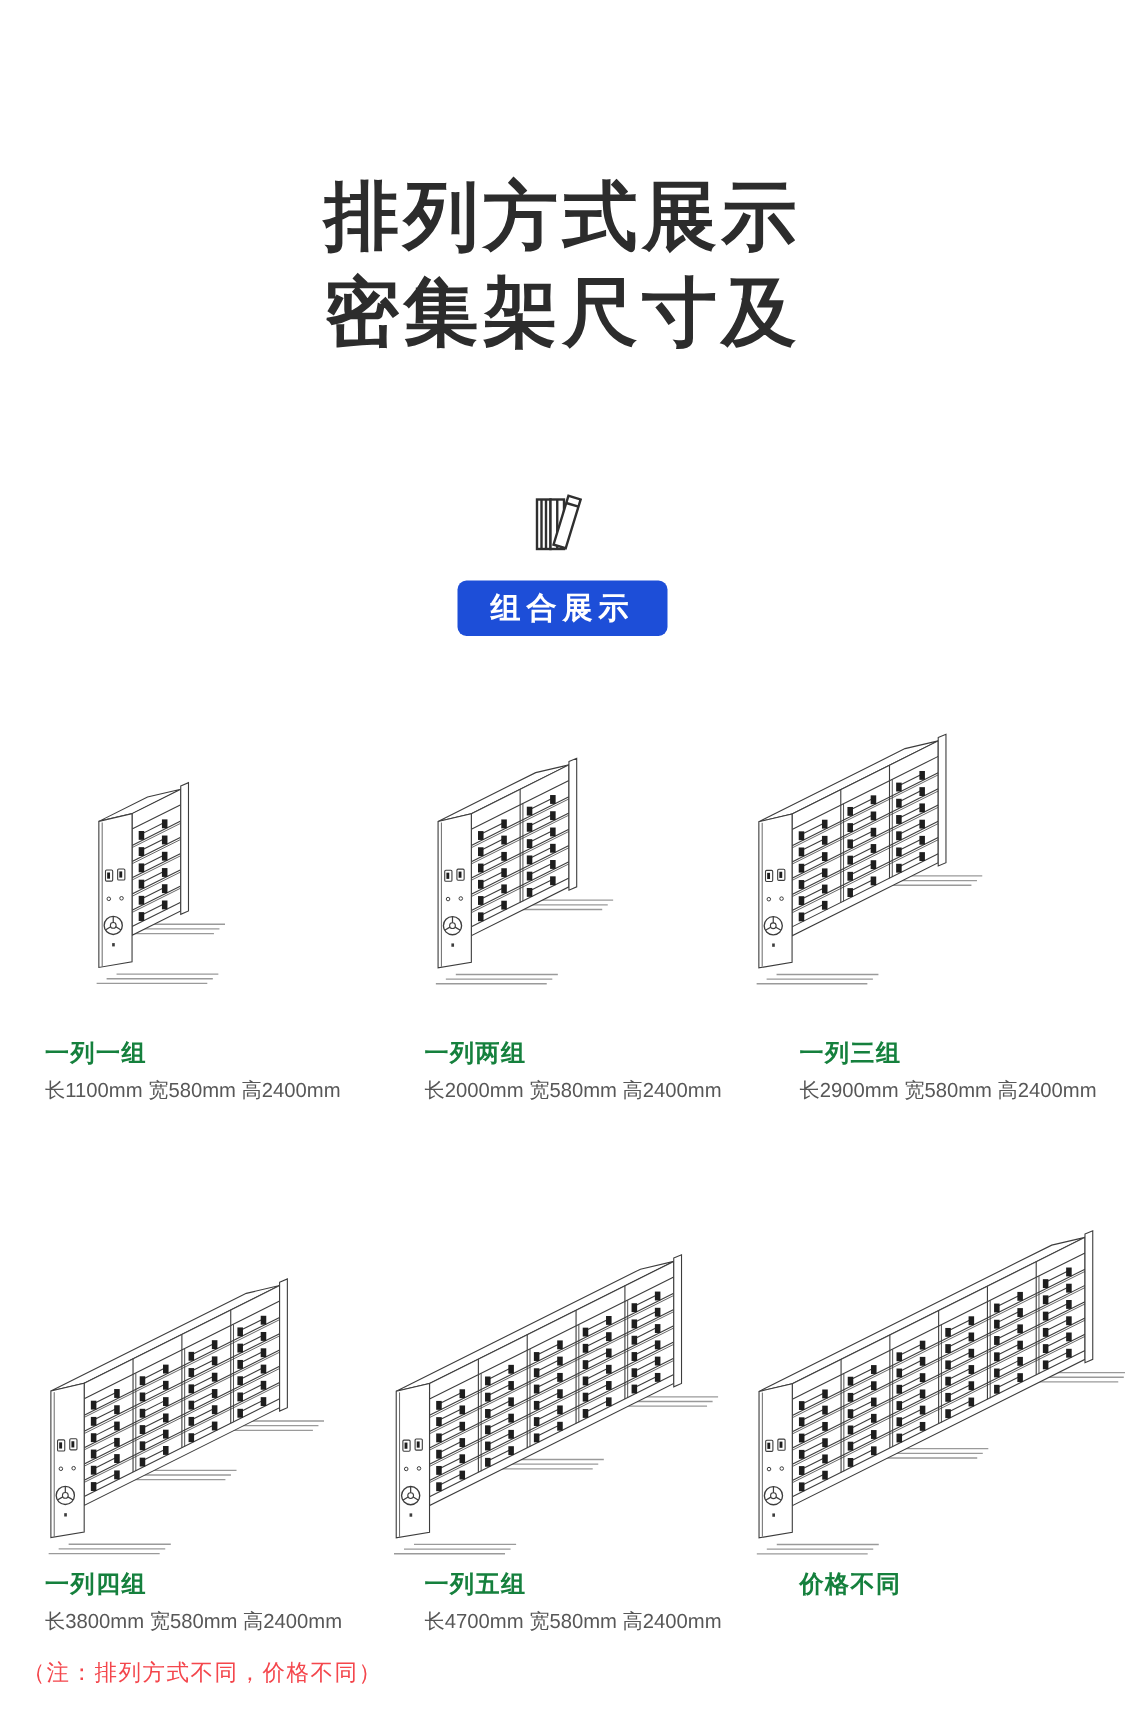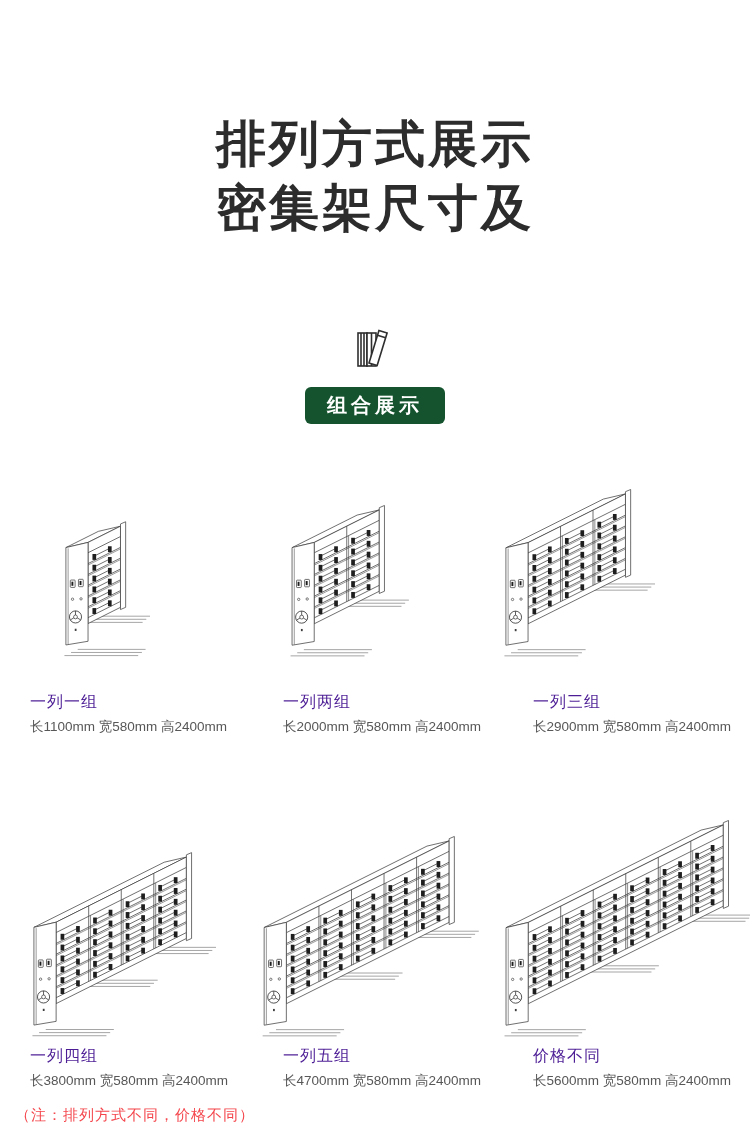--- a/index.html
+++ b/index.html
@@ -24,21 +24,21 @@
     color:#fff;font-size:20px;font-weight:700;letter-spacing:4px;
   }
   .cell{position:absolute;width:250px;}
   .r1{top:446px;height:300px;}
   .r2{top:780px;height:330px;}
   .c0{left:0;} .c1{left:250px;} .c2{left:500px;}
   .unit{position:absolute;}
   .r1 .unit{bottom:86px;}
   .r2 .unit{bottom:70px;}
   .unit svg{display:block;}
-  .pname{position:absolute;left:30px;font-size:16px;font-weight:400;color:#4c1d95;letter-spacing:1px;}
+  .pname{position:absolute;left:30px;font-size:16px;font-weight:700;color:#15803d;letter-spacing:1px;}
   .pdims{position:absolute;left:30px;font-size:13.5px;color:#575757;}
   .r1 .pname{top:246px;} .r1 .pdims{top:272px;text-align:center;}
   .r2 .pname{top:266px;} .r2 .pdims{top:292px;}
   .footnote{
     position:absolute;top:1106px;left:15px;
     font-size:15px;letter-spacing:1px;
   }
 </style>
 </head>
 <body>
@@ -60,21 +60,21 @@
         <rect x="17" y="7" width="9" height="33"></rect>
         <line x1="21.5" y1="7" x2="21.5" y2="40"></line>
         <g transform="rotate(17 30 8)">
           <rect x="28" y="5" width="8.5" height="34"></rect>
           <line x1="28" y1="10" x2="36.5" y2="10"></line>
         </g>
       </g>
     </svg>
   </div>
 
-  <div class="badge" style="background: #14532d;">组合展示</div>
+  <div class="badge" style="background: #1d4ed8;">组合展示</div>
 
   <div class="cell r1 c0">
     <div class="unit" style="left:60px">
         <svg xmlns="http://www.w3.org/2000/svg" viewBox="0 27 122 189" width="90" height="140">
           <line x1="44.0" y1="157.0" x2="122.0" y2="157.0" stroke="#9a9a9a" stroke-width="1.2"></line>
           <line x1="35.0" y1="161.2" x2="117.0" y2="161.2" stroke="#9a9a9a" stroke-width="1.2"></line>
           <line x1="26.0" y1="165.4" x2="112.0" y2="165.4" stroke="#9a9a9a" stroke-width="1.2"></line>
           <line x1="24.0" y1="202.0" x2="116.0" y2="202.0" stroke="#9a9a9a" stroke-width="1.2"></line>
           <line x1="15.0" y1="206.2" x2="111.0" y2="206.2" stroke="#9a9a9a" stroke-width="1.2"></line>
           <line x1="6.0" y1="210.4" x2="106.0" y2="210.4" stroke="#9a9a9a" stroke-width="1.2"></line>
@@ -751,18 +751,17 @@
           <circle cx="28.5" cy="133.5" r="1.6" fill="none" stroke="#3d3d3d" stroke-width="0.9"></circle>
           <circle cx="21" cy="158" r="8.2" fill="#fff" stroke="#3d3d3d" stroke-width="1.2"></circle>
           <circle cx="21" cy="158" r="2.6" fill="none" stroke="#3d3d3d" stroke-width="1"></circle>
           <line x1="21.0" y1="155.4" x2="21.0" y2="149.8" stroke="#3d3d3d" stroke-width="1.1"></line>
           <line x1="18.7" y1="159.3" x2="13.9" y2="162.1" stroke="#3d3d3d" stroke-width="1.1"></line>
           <line x1="23.3" y1="159.3" x2="28.1" y2="162.1" stroke="#3d3d3d" stroke-width="1.1"></line>
           <rect x="20.0" y="174.0" width="2.4" height="3" fill="#3d3d3d"></rect>
         </svg>
       </div>
     <div class="pname" style="left:33px">价格不同</div>
-    <div class="pdims" style="left:33px">长5600mm 宽580mm 高2400mm</div>
   </div>
 
   <div class="footnote" style="color: rgb(244, 70, 76);">（注：排列方式不同，价格不同）</div>
 
 </div>
 
 </body></html>

